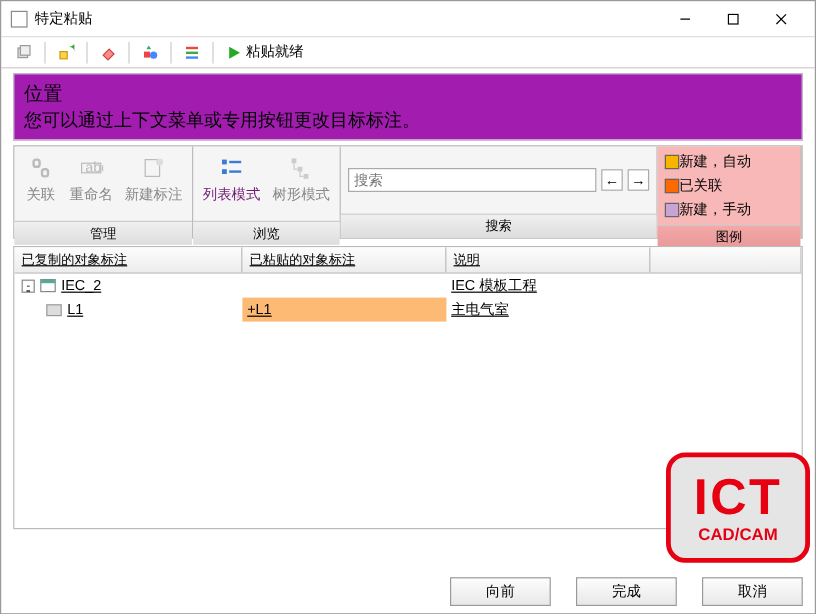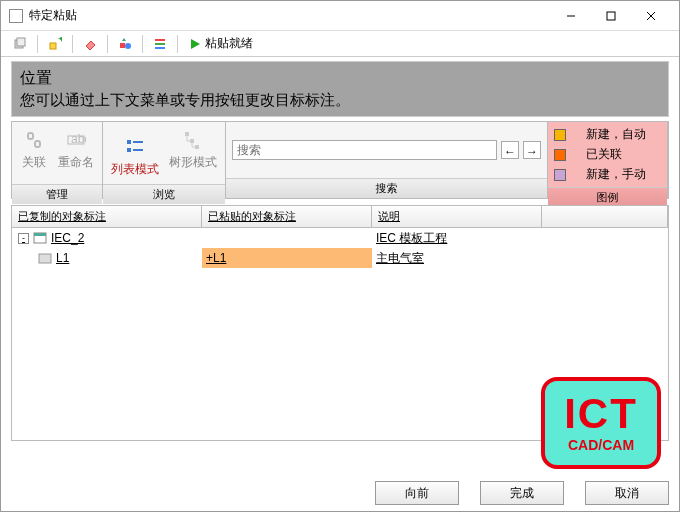--- a/index.html
+++ b/index.html
@@ -9,58 +9,58 @@
 .titlebar .app-icon { width: 14px; height: 14px; border: 1px solid #888; margin-right: 6px; }
 .titlebar .title { flex: 1; }
 .titlebar .win-btn { width: 40px; height: 28px; display: flex; align-items: center; justify-content: center; cursor: pointer; }
 .titlebar .win-btn svg { width: 10px; height: 10px; }
 
 .toolbar { height: 26px; display: flex; align-items: center; padding: 2px 8px; gap: 4px; border-bottom: 1px solid #ccc; }
 .toolbar .tb-btn { height: 22px; padding: 0 4px; display: flex; align-items: center; gap: 3px; cursor: pointer; }
 .toolbar .sep { width: 1px; height: 18px; background: #ccc; margin: 0 2px; }
 .tb-icon { width: 14px; height: 14px; }
 
-.info-panel { background: #a3a3a3; border: 1px solid #ccc; margin: 4px 10px; padding: 6px 8px; }
+.info-panel { background: #a21caf; border: 1px solid #ccc; margin: 4px 10px; padding: 6px 8px; }
 .info-title { font-size: 16px; font-weight: normal; font-family: SimSun, serif; }
 .info-desc { font-size: 15px; margin-top: 2px; }
 
 .ribbon { display: flex; margin: 4px 10px; border: 1px solid #bbb; background: #f5f5f5; height: 78px; }
 .ribbon-group { border-right: 1px solid #bbb; display: flex; flex-direction: column; }
 .ribbon-buttons { flex: 1; display: flex; align-items: center; padding: 4px; gap: 2px; }
 .ribbon-btn { display: flex; flex-direction: column; align-items: center; justify-content: flex-start; padding: 2px 4px; cursor: pointer; color: #888; min-width: 36px; height: 54px; }
-.ribbon-btn.enabled { color: #b91c1c; justify-content: flex-end; }
+.ribbon-btn.enabled { color: #701a75; }
 .ribbon-btn .ricon { width: 24px; height: 24px; margin-bottom: 2px; display:flex; align-items:center; justify-content:center; }
 .ribbon-label { text-align: center; background: linear-gradient(#f0f0f0,#ddd); border-top: 1px solid #ccc; padding: 2px 0; font-size: 11px; }
 .search-group { flex: 1; }
 .search-row { flex:1; display:flex; align-items:center; padding:4px 6px; gap:4px; }
 .search-row input { flex:1; border:1px solid #aaa; height:20px; padding:0 4px; }
 .nav-btn { width:18px; height:18px; border:1px solid #aaa; display:flex; align-items:center; justify-content:center; cursor:pointer; background:#fff; }
 .legend-group { background: #f8b8b8; width: 120px; }
 .legend-items { flex:1; padding:4px 6px; display:flex; flex-direction:column; gap:3px; }
-.legend-item { display:flex; align-items:center; gap:20px; }
+.legend-item { display:flex; align-items:center; gap:0; }
 .legend-swatch { width:12px; height:12px; border:1px solid #666; }
 
 .table-wrap { margin: 6px 10px 0; border: 1px solid #bbb; height: 236px; overflow:hidden; position:relative; background:#fff;text-decoration:underline; }
 .thead { display:flex; background: linear-gradient(#fdfdfd,#ececec); border-bottom:1px solid #bbb; height:22px; }
 .th { border-right:1px solid #bbb; padding:3px 6px; font-size:11px; }
 .tbody { }
 .trow { display:flex; height:20px; align-items:center; }
 .td { border-right:1px solid transparent; padding:0 4px; display:flex; align-items:center; gap:4px; height:100%; overflow:hidden; white-space:nowrap; }
 .col0 { width: 190px; }
 .col1 { width: 170px; }
 .col2 { width: 170px; }
 .col3 { flex:1; }
 .tree-toggle { width:11px; height:11px; border:1px solid #888; display:flex; align-items:center; justify-content:center; font-size:9px; line-height:1; cursor:pointer; }
 .node-icon { width:14px; height:14px; }
 .hl { background: #fdba74; }
 
 .footer { position:absolute; bottom:6px; right:10px; display:flex; gap:21px; }
 .footer button { width:84px; height:24px; border:1px solid #999; background:linear-gradient(#fdfdfd,#e8e8e8); cursor:pointer; }
 
-.logo { position:absolute; right:18px; bottom:42px; width:120px; height:92px; border:4px solid #e60012; border-radius:16px; display:flex; flex-direction:column; align-items:center; justify-content:center; background:#5eead4; }
+.logo { position:absolute; right:4px; bottom:42px; width:120px; height:92px; border:4px solid #e60012; border-radius:16px; display:flex; flex-direction:column; align-items:center; justify-content:center; background:#e5e5e5; }
 .logo .big { color:#e60012; font-size:42px; font-weight:bold; letter-spacing:2px; line-height:1; }
 .logo .sub { color:#e60012; font-size:14px; font-weight:bold; margin-top:2px; }
 </style>
 </head>
 <body>
 
 <div class="titlebar">
   <div class="app-icon"></div>
   <div class="title">特定粘贴</div>
   <div class="win-btn">
@@ -144,20 +144,29 @@
           <span>关联</span>
         </div>
       <div class="ribbon-btn">
           <div class="ricon">
             <svg width="20" height="20" viewBox="0 0 20 20">
               <rect x="2" y="6" width="16" height="8" fill="none" stroke="#bbb"></rect>
               <text x="5" y="13" font-size="7" fill="#bbb">abc</text>
             </svg>
           </div>
           <span>重命名</span>
+        </div>
+      <div class="ribbon-btn">
+          <div class="ricon">
+            <svg width="20" height="20" viewBox="0 0 20 20">
+              <rect x="3" y="3" width="12" height="14" fill="none" stroke="#bbb"></rect>
+              <circle cx="15" cy="5" r="3" fill="#ddd"></circle>
+            </svg>
+          </div>
+          <span>新建标注</span>
         </div>
     </div>
     <div class="ribbon-label">管理</div>
   </div>
   <div class="ribbon-group">
     <div class="ribbon-buttons">
       <div class="ribbon-btn enabled">
           <div class="ricon">
             <svg width="22" height="22" viewBox="0 0 22 22">
               <rect x="3" y="4" width="4" height="4" fill="#3b7bd6"></rect>

